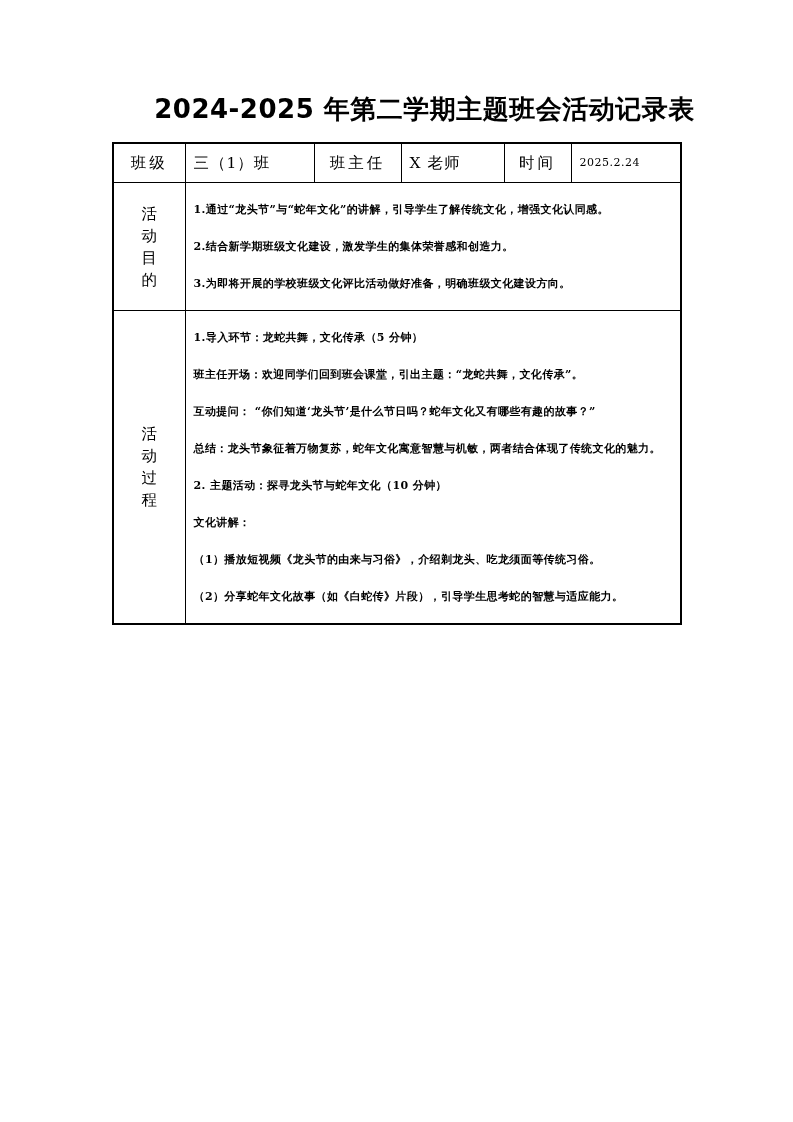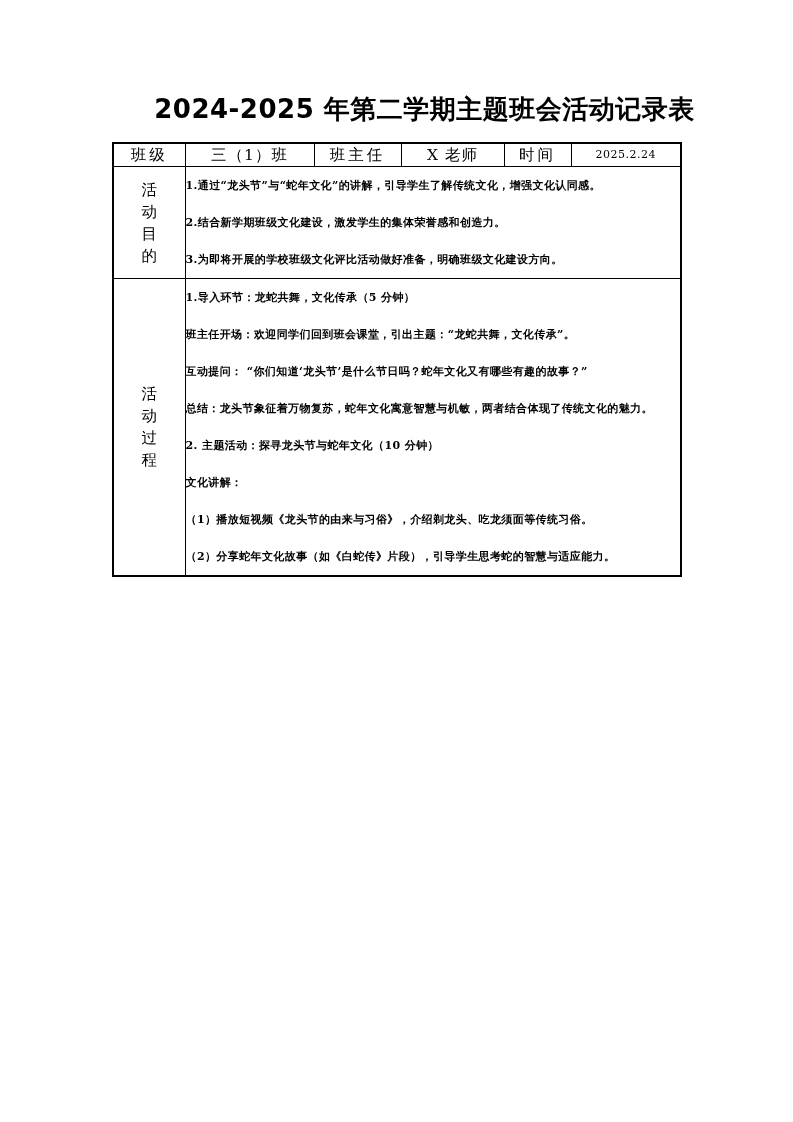--- a/index.html
+++ b/index.html
@@ -39,42 +39,41 @@
   table.record-table {
     position: absolute;
     left: 112px;
     top: 142px;
     width: 569px;
     border-collapse: collapse;
     table-layout: fixed;
   }
   table.record-table td {
     border: 1px solid #000000;
-    padding: 0;
+    padding: 8px;
     vertical-align: middle;
     font-size: 15.5px;
     line-height: 22px;
   }
   
   table.record-table {
     outline: none;
   }
   .record-table tr:first-child td { border-top-width: 2px; }
   .record-table tr:last-child td { border-bottom-width: 2px; }
   .record-table td:first-child { border-left-width: 2px; }
   .record-table td.last-col { border-right-width: 2px; }
 
   .cell-head {
     text-align: center;
     letter-spacing: 3px;
     padding: 9px 2px;
     white-space: nowrap;
   }
   .cell-val {
-    text-align: center;
     padding: 9px 4px;
     white-space: nowrap;
     letter-spacing: 1px;
   }
   .cell-val.num {
     font-size: 11px;
     letter-spacing: 0.5px;
   }
   .label-vert {
     text-align: center;

